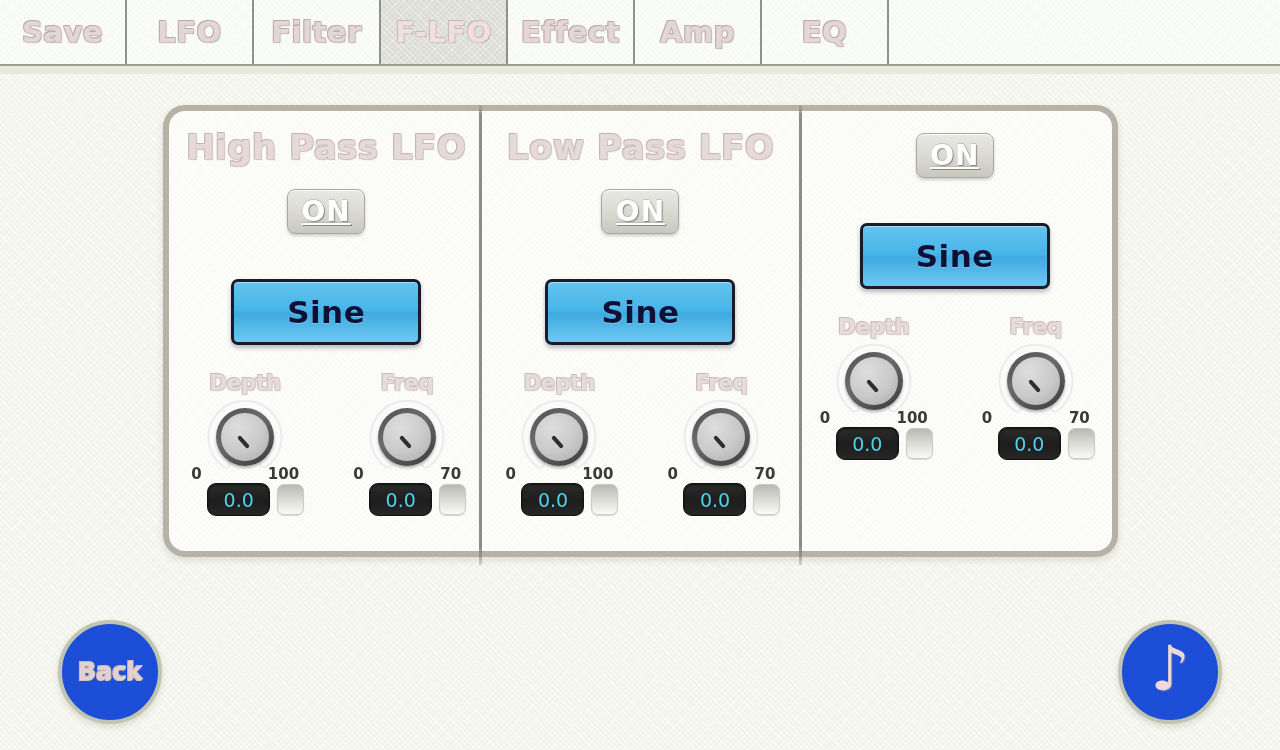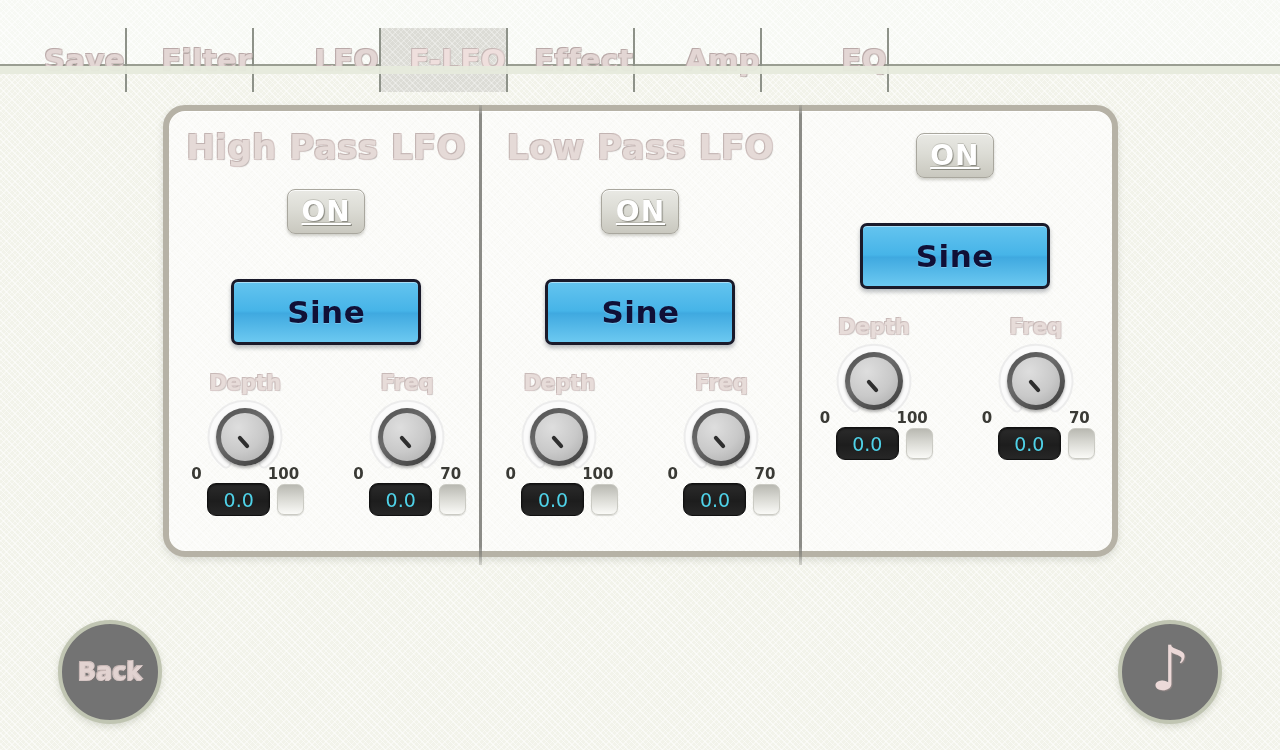--- a/index.html
+++ b/index.html
@@ -30,23 +30,22 @@
       repeating-linear-gradient(-45deg, rgba(255,255,255,0.5) 0 1px, rgba(0,0,0,0) 1px 4px);
     border-bottom: 2px solid #9a9e92;
     display: flex;
   }
   .tab {
     width: 127px;
     height: 64px;
     position: relative;
     display: flex;
     align-items: center;
-    justify-content: flex-end;
+    justify-content: center;
     border-right: 2px solid #8e9289;
-    margin-top: 28px;
   }
   .tab.active {
     background: #dcdcd6;
     background-image:
       repeating-linear-gradient(45deg, rgba(255,255,255,0.33) 0 1px, rgba(0,0,0,0) 1px 4px),
       repeating-linear-gradient(-45deg, rgba(255,255,255,0.28) 0 1px, rgba(0,0,0,0) 1px 4px);
   }
   .tab-label {
     font-family: "DejaVu Sans", sans-serif;
     font-size: 29px;
@@ -287,21 +286,21 @@
     box-shadow: 0 1px 1px rgba(150,150,140,0.35);
     cursor: pointer;
   }
 
   
   .circle-btn {
     position: absolute;
     width: 104px; height: 104px;
     border-radius: 50%;
     border: 4px solid #c0c5b2;
-    background: #737373;
+    background: #1d4ed8;
     display: flex;
     align-items: center;
     justify-content: center;
     box-shadow: 0 3px 6px rgba(140,148,125,0.28);
     cursor: pointer;
   }
   #back-btn { left: 58px; top: 620px; }
   #note-btn { left: 1118px; top: 620px; }
 
   .back-label {
@@ -323,24 +322,24 @@
   }
 </style>
 </head>
 <body>
 
 <div id="tabbar">
   <div class="tab">
     <span class="tab-label">Save</span>
   </div>
   <div class="tab">
+    <span class="tab-label">LFO</span>
+  </div>
+  <div class="tab">
     <span class="tab-label">Filter</span>
-  </div>
-  <div class="tab">
-    <span class="tab-label">LFO</span>
   </div>
   <div class="tab active">
     <span class="tab-label">F-LFO</span>
   </div>
   <div class="tab">
     <span class="tab-label">Effect</span>
   </div>
   <div class="tab">
     <span class="tab-label">Amp</span>
   </div>

